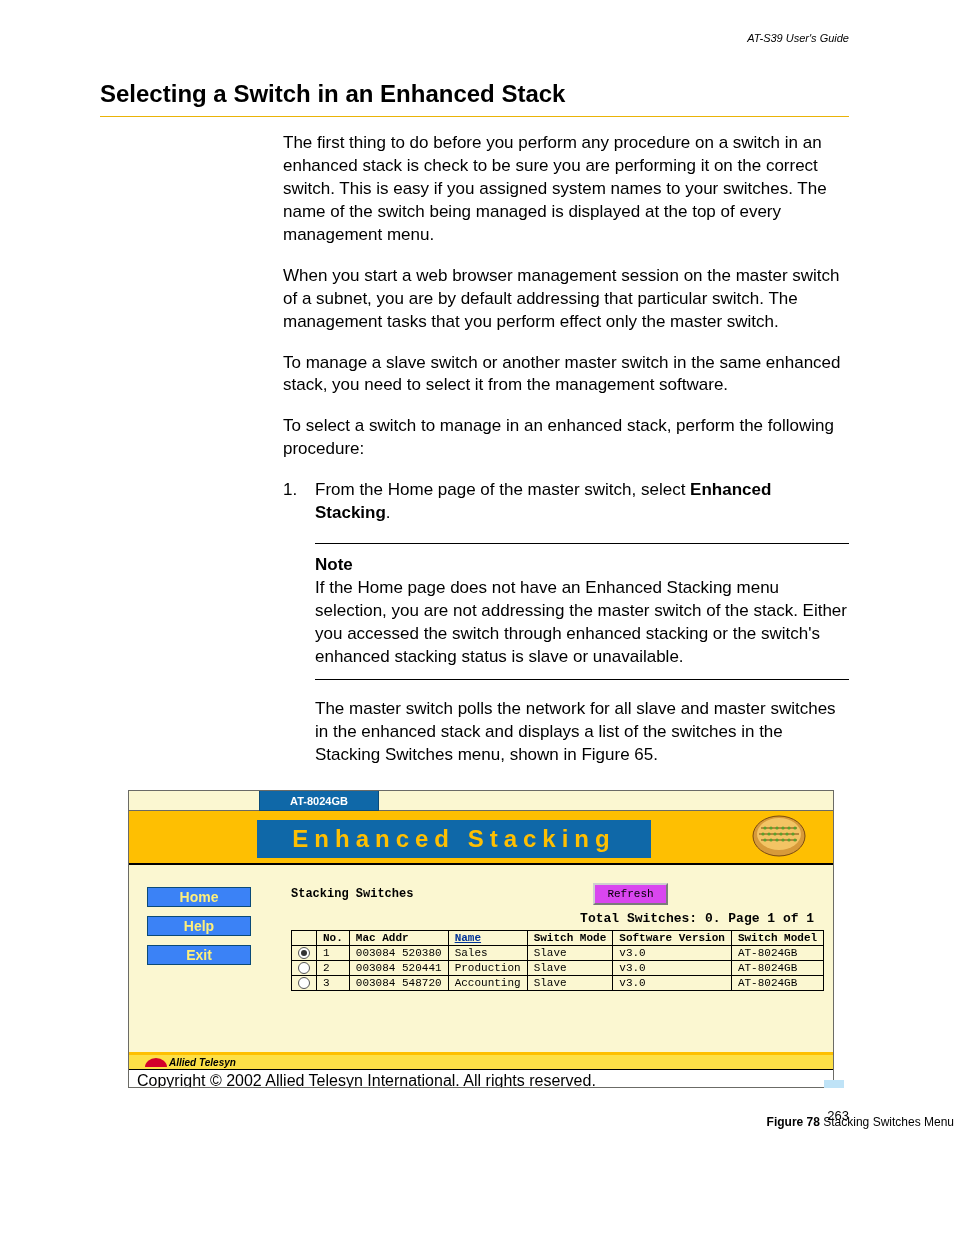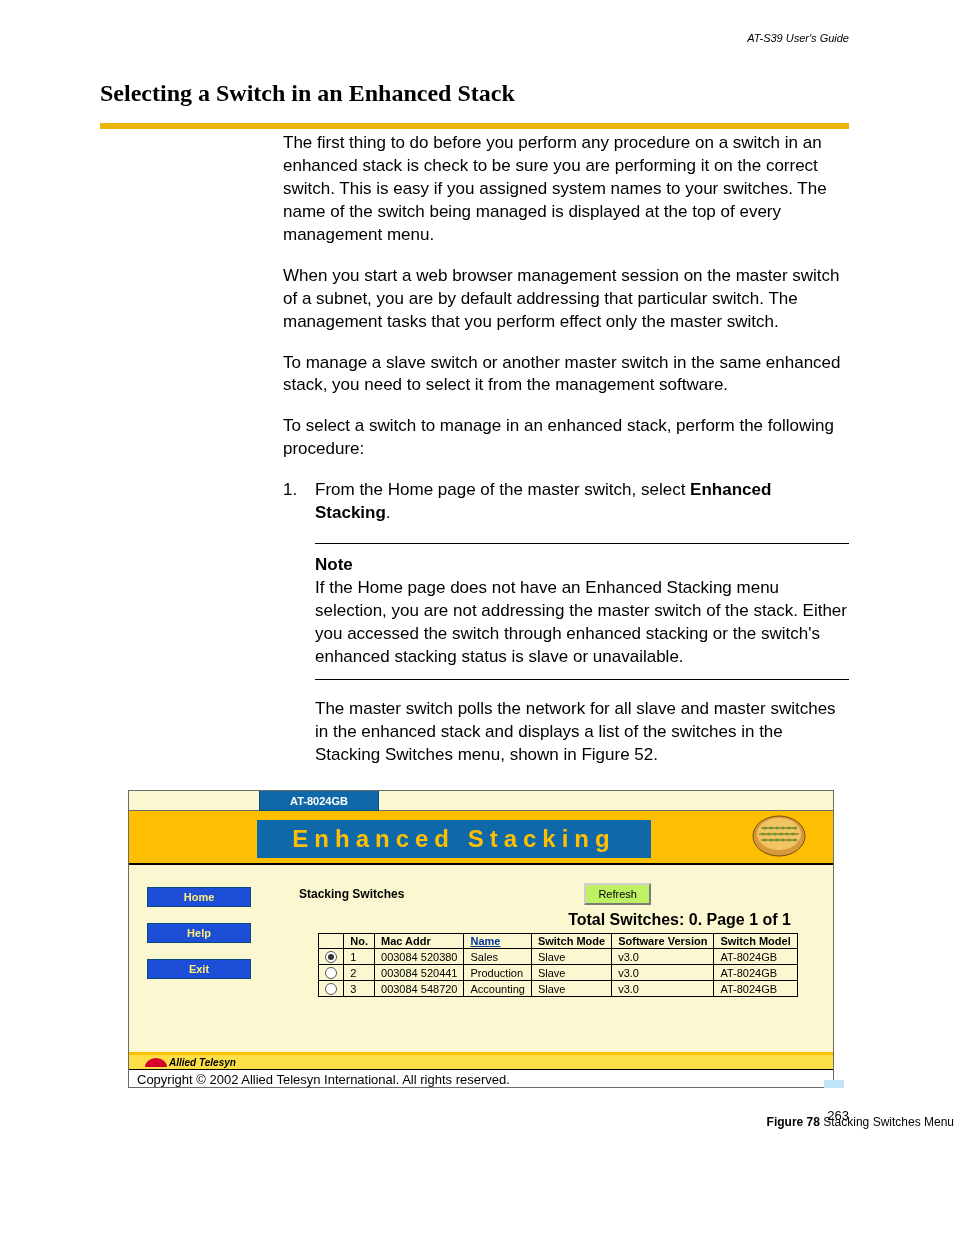--- a/index.html
+++ b/index.html
@@ -22,25 +22,25 @@
     right: 105px;
     font-size: 11px;
     color: #000;
     font-style: italic;
   }
   .section-title {
     position: absolute;
     top: 80px;
     left: 100px;
     right: 105px;
-    font-family: Liberation Serif, serif;
+    font-family: Liberation Sans, sans-serif;
     font-weight: bold;
     font-size: 24px;
-    border-bottom: 6px solid #eab308;
-    padding-bottom: 16px;
+    border-bottom: 1px solid #eab308;
+    padding-bottom: 8px;
   }
   .body-col {
     position: absolute;
     top: 132px;
     left: 283px;
     right: 105px;
     font-size: 17px;
     line-height: 1.35;
   }
   .body-col p { margin: 0 0 18px 0; }
@@ -133,62 +133,63 @@
     height: 186px;
   }
   .side {
     width: 130px;
     padding: 22px 0 0 18px;
     box-sizing: border-box;
   }
   .side-btn {
     width: 102px;
     height: 18px;
-    margin-bottom: 16px;
-    background: #1d4ed8;
+    margin-bottom: 9px;
+    background: #3b82f6;
     color: #ffef7a;
-    font-size: 11px;
+    font-size: 14px;
     font-weight: 700;
     display: flex;
     align-items: center;
     justify-content: center;
     border: 1px solid #0a4a78;
   }
   .content {
     flex: 1;
     padding: 18px 16px 0 40px;
     box-sizing: border-box;
     position: relative;
+    font-family: Liberation Mono, monospace;
   }
   .content-head-row {
     display: flex;
     align-items: center;
     justify-content: flex-start;
     gap: 180px;
     margin-bottom: 6px;
   }
   .sect-label {
     font-size: 12px;
     font-weight: 700;
   }
   .action-btn {
     display: inline-flex;
     align-items: center;
     justify-content: center;
     padding: 1px 12px;
     font-size: 11px;
-    background: #bef264;
+    background: #d946ef;
     border: 2px outset #cfcfcf;
     height: 16px;
   }
   .totals {
     text-align: right;
-    font-size: 16px;
-    font-weight: 700;
-    margin: 4px 26px 4px 0;
+    font-size: 13px;
+    font-weight: 700;
+    margin: 4px 10px 4px 0;
   }
   table.sw {
     border-collapse: collapse;
     width: 454px;
     margin: 0 auto;
     font-size: 11px;
     background: #fbf7d1;
     border-radius: 23px;
   }
   table.sw th, table.sw td {
@@ -242,21 +243,21 @@
   }
   .at-logo .swoosh {
     display: inline-block;
     width: 22px; height: 9px;
     background: #d4002a;
     border-radius: 50% 50% 0 0 / 100% 100% 0 0;
     margin-right: 2px;
     vertical-align: middle;
   }
   .copyright {
-    font-size: 13px;
+    font-size: 16px;
     padding: 2px 0 0 8px;
     color: #000;
   }
   
   .fig-cap {
     position: absolute;
     top: 1115px;
     left: 0; right: 0;
     text-align: right;
     font-size: 12px;
@@ -297,21 +298,21 @@
       <div class="step-body">
         <span>From the Home page of the master switch, select </span><span class="bold">Enhanced Stacking</span><span>.</span>
       </div>
     </div>
 
     <div class="note-block">
       <div class="note-head">Note</div>
       <div>If the Home page does not have an Enhanced Stacking menu selection, you are not addressing the master switch of the stack. Either you accessed the switch through enhanced stacking or the switch's enhanced stacking status is slave or unavailable.</div>
     </div>
 
-    <div class="after-note">The master switch polls the network for all slave and master switches in the enhanced stack and displays a list of the switches in the Stacking Switches menu, shown in Figure 52.</div>
+    <div class="after-note">The master switch polls the network for all slave and master switches in the enhanced stack and displays a list of the switches in the Stacking Switches menu, shown in Figure 65.</div>
   </div>
 
   <div class="shot">
 
     <div class="shot-top">
       <div class="shot-top-left"></div>
       <div class="shot-top-mid">AT-8024GB</div>
       <div class="shot-top-right"></div>
     </div>
 

